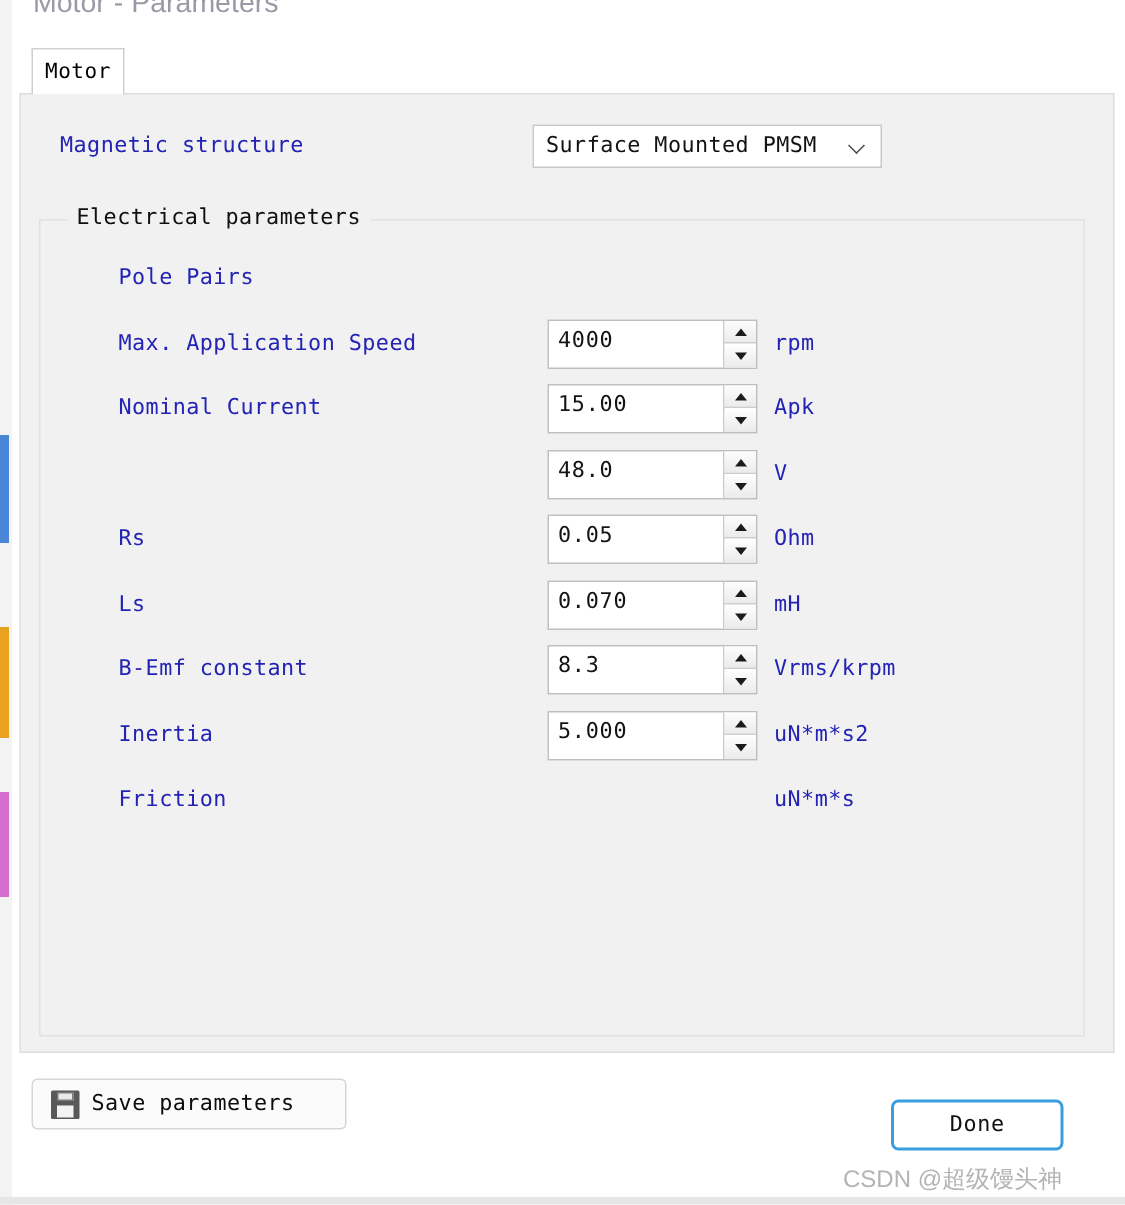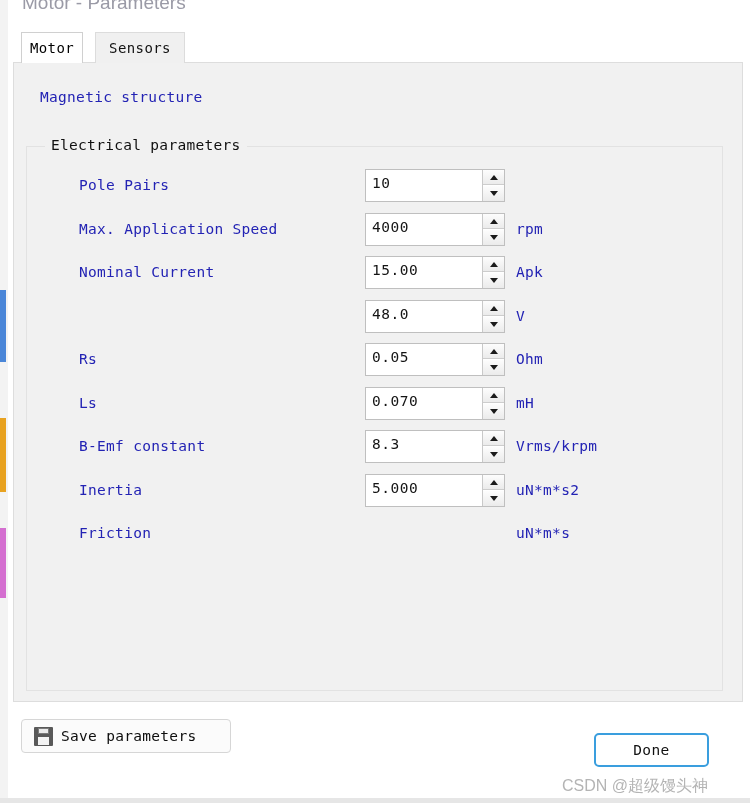--- a/index.html
+++ b/index.html
@@ -368,45 +368,37 @@
   </div>
 
 <div id="dialog">
 
   <div id="titlebar">
     <div id="title-text">Motor - Parameters</div>
   </div>
 
   <div id="tabstrip">
       <div class="tab active" style="left: 8px; width: 62px;"><span>Motor</span></div>
-      <div class="tab inactive" style="left: 82px; width: 90px;"><span>Sensors</span></div>
     </div>
 
   <div id="tabpanel">
 
     <div id="magnetic-row">
       <div id="magnetic-label">Magnetic structure</div>
+      <div id="magnetic-select">
+        <span id="magnetic-select-value">Surface Mounted PMSM</span>
+        <span id="magnetic-chevron"></span>
+      </div>
     </div>
 
     <div id="groupbox">
       <div id="groupbox-title">Electrical parameters</div>
       <div id="param-rows">
           <div class="param-row" style="top: 22px;">
             <div class="param-label">Pole Pairs</div>
-            <div class="spinbox">
-              <span class="spin-value">10</span>
-              <span class="spin-buttons">
-                <span class="spin-btn up">
-                  <span class="spin-arrow"></span>
-                </span>
-                <span class="spin-btn down">
-                  <span class="spin-arrow"></span>
-                </span>
-              </span>
-            </div>
           </div>
           <div class="param-row" style="top: 65.5px;">
             <div class="param-label">Max. Application Speed</div>
             <div class="spinbox">
               <span class="spin-value">4000</span>
               <span class="spin-buttons">
                 <span class="spin-btn up">
                   <span class="spin-arrow"></span>
                 </span>
                 <span class="spin-btn down">

